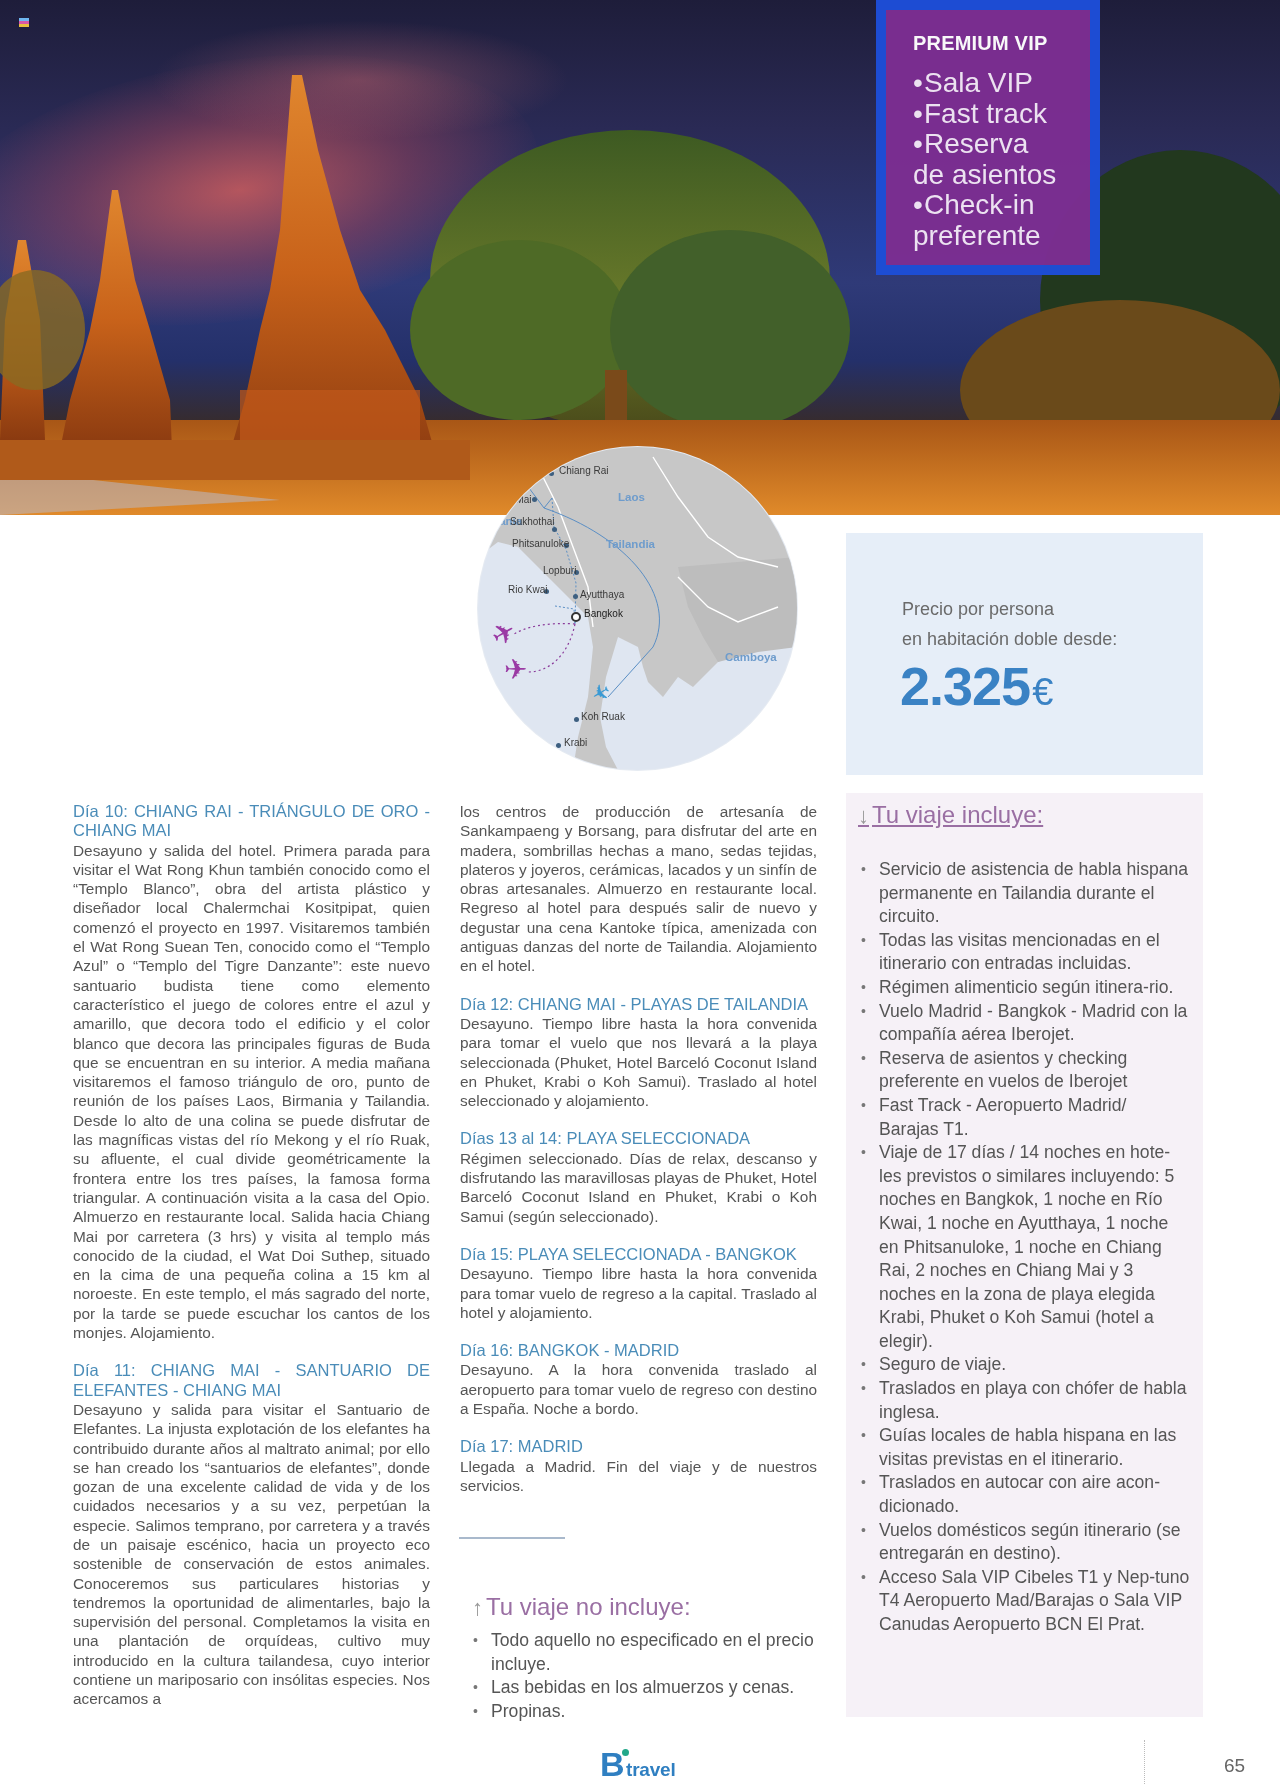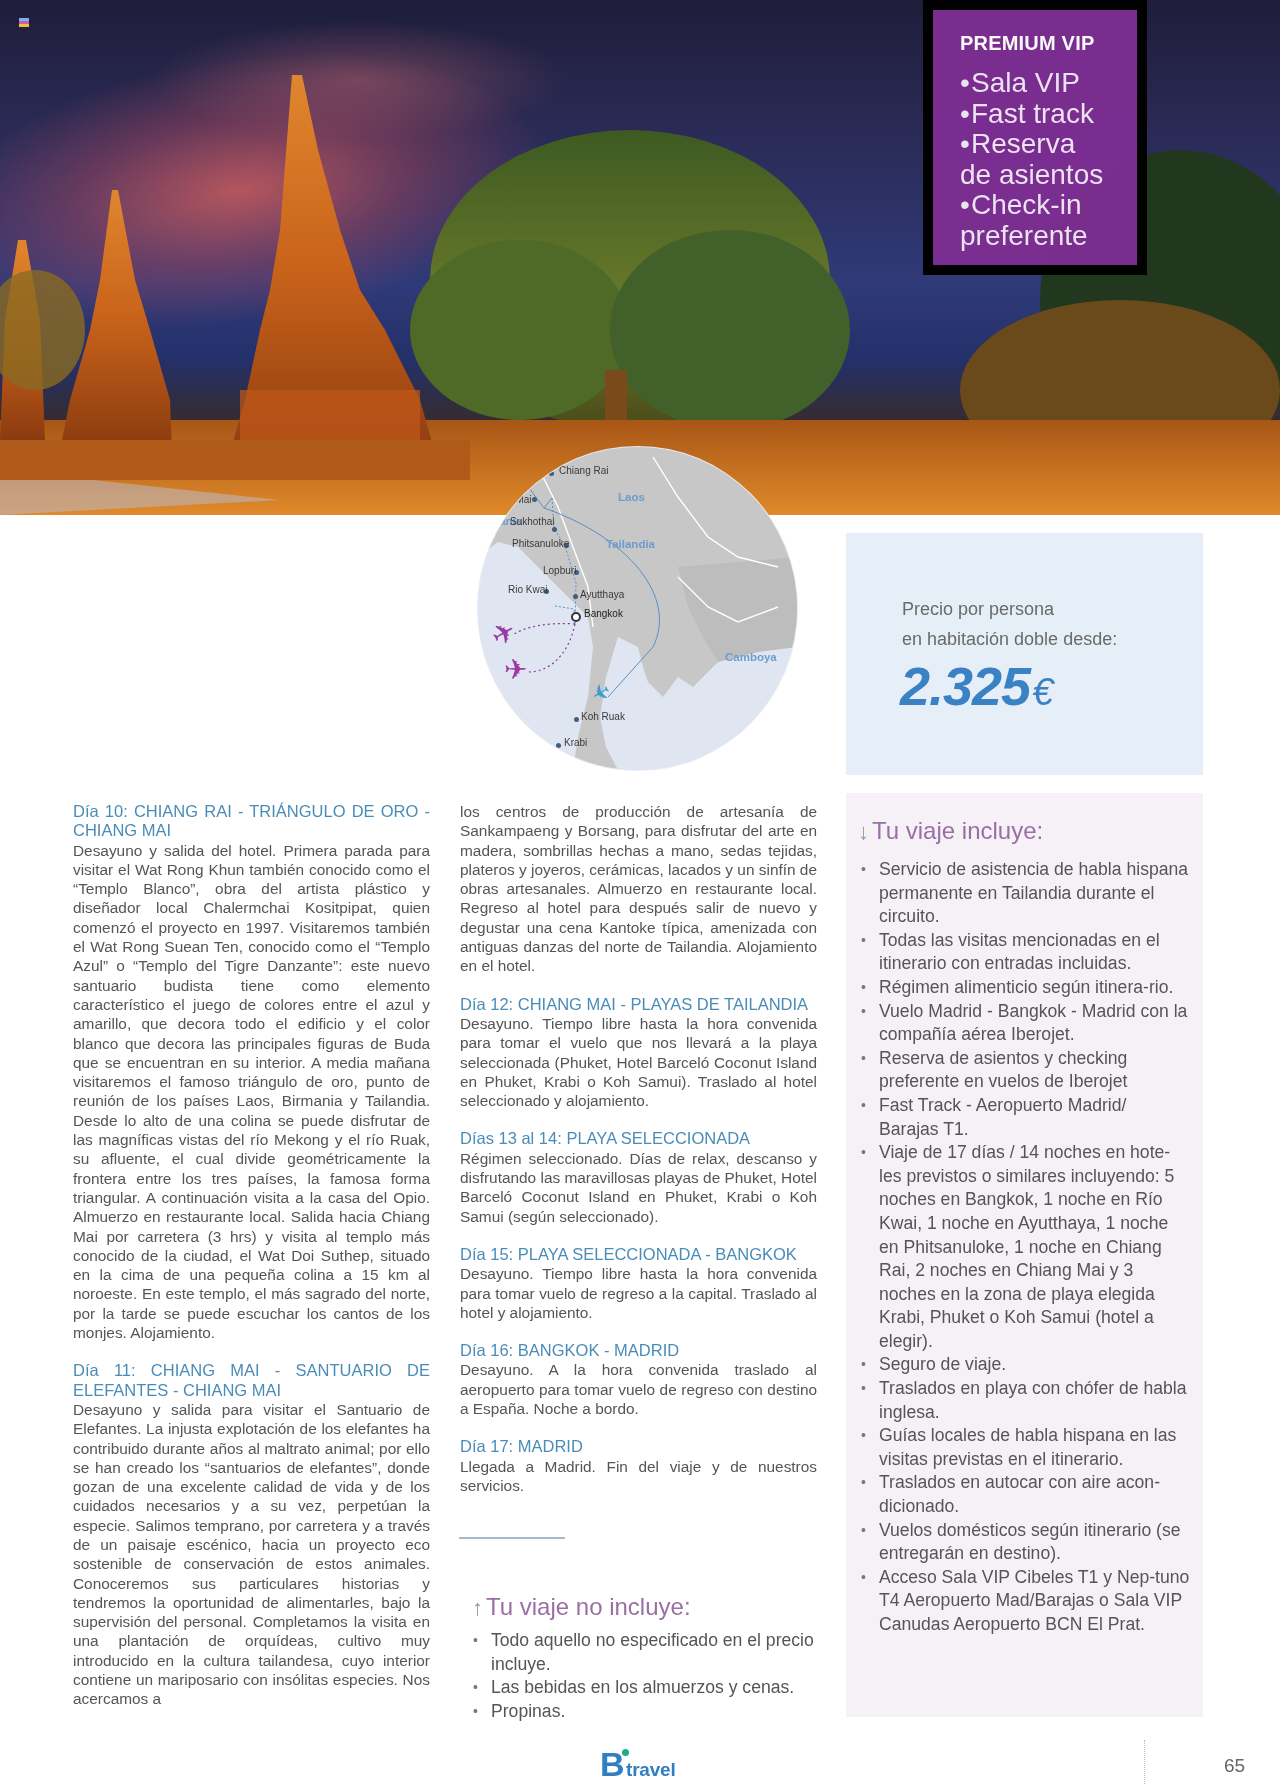--- a/index.html
+++ b/index.html
@@ -9,60 +9,60 @@
   .hero{position:absolute;left:0;top:0;width:1280px;height:515px;overflow:hidden;
     background:linear-gradient(180deg,#1e1d3a 0%,#2a2a55 25%,#2f3a78 55%,#24306a 70%,#3b2a1e 85%,#6a3a12 100%);}
   .hero .glow{position:absolute;left:-60px;top:60px;width:600px;height:260px;border-radius:50%;
     background:radial-gradient(ellipse at center,rgba(226,98,92,.75) 0%,rgba(170,70,90,.45) 40%,rgba(60,40,80,0) 72%);transform:rotate(-8deg);}
   .hero .glow2{position:absolute;left:150px;top:20px;width:420px;height:120px;border-radius:50%;
     background:radial-gradient(ellipse at center,rgba(190,100,110,.45) 0%,rgba(80,50,90,0) 70%);}
   .hero svg{position:absolute;left:0;top:0;}
   .flag-icon{position:absolute;left:19px;top:18px;width:10px;height:10px;}
   .flag-icon span{display:block;height:3px;}
 
-  .vip{position:absolute;left:923px;top:0;width:224px;height:275px;background:#000000;opacity:.97;}
+  .vip{position:absolute;left:876px;top:0;width:224px;height:275px;background:#1d4ed8;opacity:.97;}
   .vip .inner{position:absolute;left:10px;top:10px;right:10px;bottom:10px;background:#7c2e92;}
   .vip .title{position:absolute;left:37px;top:32px;color:#fff;font-weight:bold;font-size:20px;letter-spacing:.2px;}
   .vip ul{position:absolute;left:37px;top:68px;margin:0;padding:0;list-style:none;color:#f3e8f6;font-size:28px;line-height:30.5px;}
   .vip li .b{display:inline-block;width:11px;}
 
   
   .map{position:absolute;left:478px;top:447px;width:319px;height:323px;border-radius:50%;overflow:hidden;background:#dfe6f1;box-shadow:0 0 0 1px #e6ebf2;}
   .map svg{position:absolute;left:0;top:0;}
   .map .lbl{position:absolute;font-size:10px;color:#3a3a3a;white-space:nowrap;}
   .map .ctry{position:absolute;font-size:11.5px;font-weight:bold;color:#6e9ccc;}
   .map .dot{position:absolute;width:5px;height:5px;border-radius:50%;background:#3d5f80;}
   .map .bkk{position:absolute;width:6px;height:6px;border-radius:50%;border:2px solid #333;background:#fff;}
 
   
   .price{position:absolute;left:846px;top:533px;width:357px;height:242px;background:#e6eef8;}
   .price .l1{position:absolute;left:56px;top:66px;font-size:18px;color:#6a6a6a;}
   .price .l2{position:absolute;left:56px;top:96px;font-size:18px;color:#6a6a6a;}
-  .price .amt{position:absolute;left:54px;top:122px;font-size:54px;font-weight:bold;color:#3a82c4;letter-spacing:-1px;font-style:italic;}
+  .price .amt{position:absolute;left:54px;top:122px;font-size:54px;font-weight:bold;color:#3a82c4;letter-spacing:-1px;}
   .price .amt .eur{font-size:38px;font-weight:normal;margin-left:2px;}
 
   
   .col{position:absolute;top:802px;width:357px;font-size:15.4px;line-height:19.3px;color:#555;text-align:justify;}
   .col1{left:73px;}
   .col2{left:460px;}
   .col h3{margin:0;font-weight:normal;font-size:16.5px;line-height:19.3px;color:#4a8cb8;text-align:justify;text-align-last:auto;}
   .col p{margin:0 0 19px 0;}
   .sep{position:absolute;left:459px;top:1537px;width:106px;height:2px;background:#a9b9cc;}
 
   
   .noinc{position:absolute;left:472px;top:1593px;width:360px;}
   .noinc .hd{font-size:24px;color:#9a6fa3;margin-bottom:8px;}
   .noinc .hd .arrow{color:#9a9a9a;font-size:22px;margin-right:3px;}
   .noinc ul,.inc ul{margin:0;padding:0;list-style:none;}
   .noinc li{position:relative;padding-left:19px;font-size:17.6px;line-height:23.5px;color:#555;}
   .noinc li:before,.inc li:before{content:"•";position:absolute;left:1px;top:0;color:#777;font-size:14px;}
 
   
   .inc{position:absolute;left:846px;top:793px;width:357px;height:924px;background:#f6f1f7;}
-  .inc .hd{position:absolute;left:12px;top:24px;font-size:24px;color:#9a6fa3;}
+  .inc .hd{position:absolute;left:12px;top:8px;font-size:24px;color:#9a6fa3;text-decoration:underline;}
   .inc .hd .arrow{color:#9a9a9a;font-size:22px;margin-right:3px;}
   .inc ul{position:absolute;left:14px;top:65px;width:330px;}
   .inc li{position:relative;padding-left:19px;font-size:17.6px;line-height:23.6px;color:#555;}
 
   
   .logo{position:absolute;left:600px;top:1747px;height:34px;}
   .logo .B{position:absolute;left:0;top:0;font-size:34px;font-weight:bold;color:#2f7fc1;line-height:34px;}
   .logo .dot{position:absolute;left:22px;top:2px;width:7px;height:7px;border-radius:50%;background:#22a88a;}
   .logo .t{position:absolute;left:26px;top:12px;font-size:19px;font-weight:bold;color:#2f7fc1;letter-spacing:-.2px;}
   .pgrule{position:absolute;left:1144px;top:1740px;width:0;height:44px;border-left:1px dotted #bbb;}

